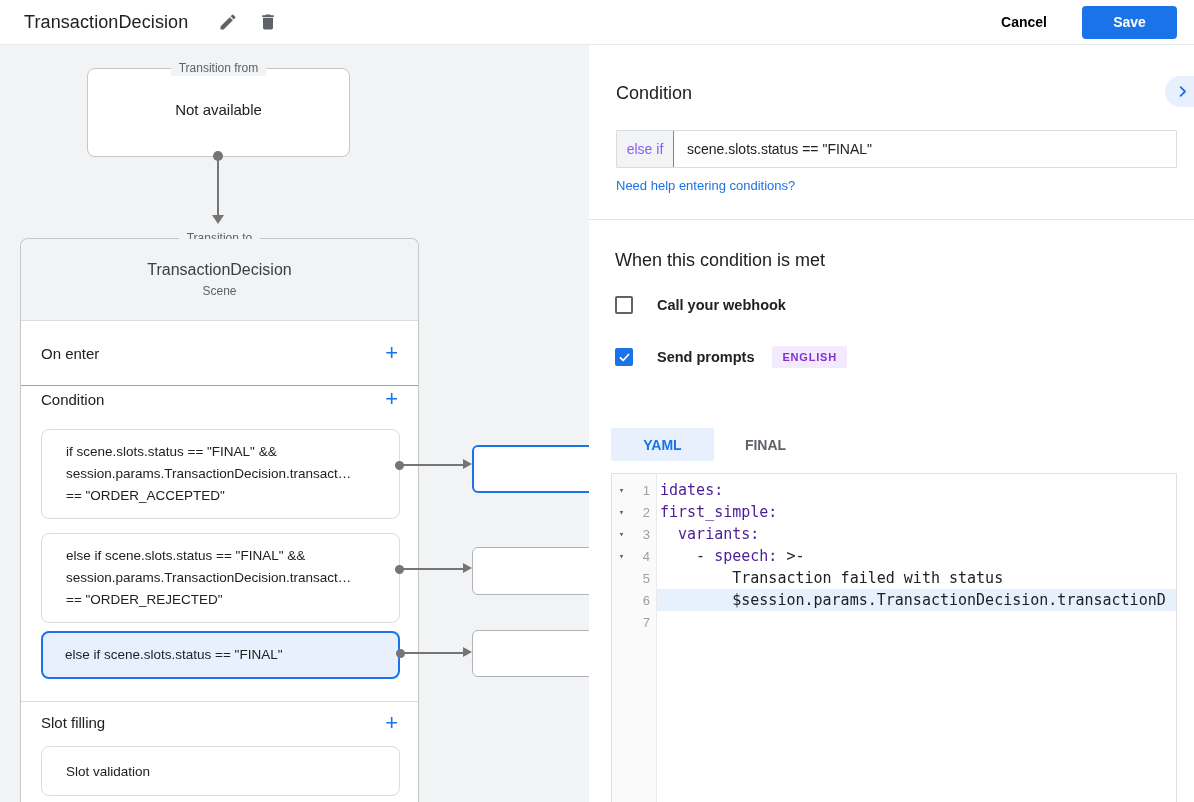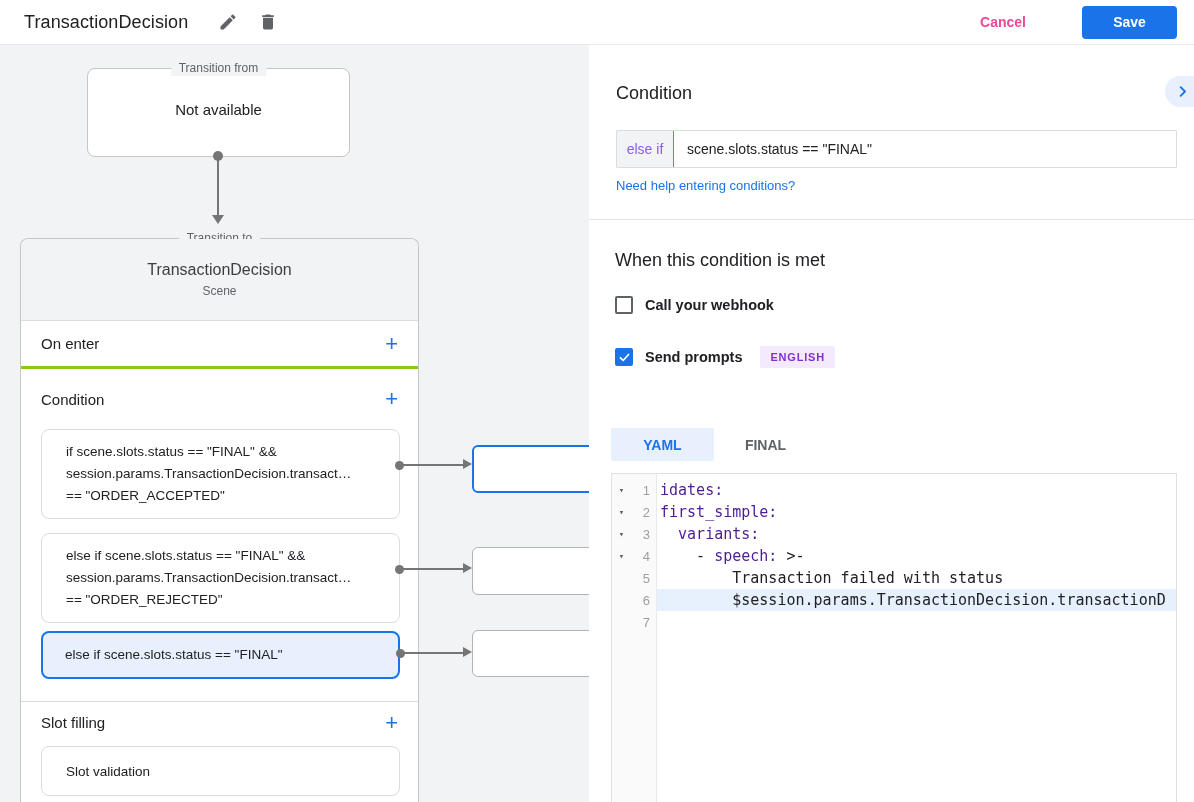--- a/index.html
+++ b/index.html
@@ -9,22 +9,22 @@
   
   .topbar { position:absolute; left:0; top:0; width:1194px; height:45px; background:#fff;
     border-bottom:1px solid #e8eaed; display:flex; align-items:center; padding:0 17px 0 24px; z-index:30; }
   .topbar-title { font-size:18px; color:#202124; letter-spacing:.1px; }
   .icon-btn { width:24px; height:24px; display:flex; align-items:center; justify-content:center;
     cursor:pointer; background:none; border:none; }
   .icon-btn svg { fill:#5f6368; }
   .edit-btn { margin-left:28px; }
   .del-btn { margin-left:16px; }
   .topbar-spacer { flex:1; }
-  .cancel-btn { background:none; border:none; color:#ec4899; font-size:14px; font-weight:600;
-    font-family:inherit; cursor:pointer; margin-right:56px; }
+  .cancel-btn { background:none; border:none; color:#000000; font-size:14px; font-weight:600;
+    font-family:inherit; cursor:pointer; margin-right:35px; }
   .save-btn { background:#1a73e8; border:none; color:#fff; font-size:14px; font-weight:600;
     font-family:inherit; width:95px; height:33px; border-radius:4px; cursor:pointer; }
 
   
   .canvas { position:absolute; left:0; top:45px; width:589px; height:757px; background:#f1f3f4; overflow:hidden; }
 
   .from-box { position:absolute; left:87px; top:23px; width:263px; height:89px; background:#fff;
     border:1px solid #c4c7c5; border-radius:8px; display:flex; align-items:center; justify-content:center; }
   .legend { position:absolute; top:-8px; left:50%; transform:translateX(-50%); background:#f1f3f4;
     padding:0 8px; font-size:12px; color:#5f6368; white-space:nowrap; line-height:15px; }
@@ -41,21 +41,21 @@
     border-bottom:1px solid #dadce0; border-radius:8px 8px 0 0; display:flex; flex-direction:column;
     align-items:center; justify-content:center; gap:5px; }
   .scene-name { font-size:16px; color:#3c4043; }
   .scene-type { font-size:12px; color:#5f6368; }
 
   .sec-row { position:absolute; left:0; width:100%; display:flex; align-items:center;
     justify-content:space-between; padding:0 20px; }
   .sec-label { font-size:15px; color:#202124; }
   .plus-btn { background:none; border:none; color:#1a73e8; font-size:22px; font-weight:400;
     cursor:pointer; line-height:20px; font-family:inherit; }
-  .row-onenter { top:82px; height:48px; border-bottom:3px solid #84cc16; }
+  .row-onenter { top:82px; height:65px; border-bottom:1px solid #84cc16; }
   .row-cond { top:138px; height:44px; }
   .row-slot { top:462px; height:42px; border-top:1px solid #dadce0; }
 
   .cond-card { position:absolute; left:20px; width:359px; background:#fff; border:1px solid #dadce0;
     border-radius:8px; padding:11px 24px; font-size:13.5px; line-height:22px; color:#202124; cursor:pointer; }
   .cond-card-1 { top:190px; height:90px; }
   .cond-card-2 { top:294px; height:90px; }
   .cond-card-3 { top:392px; height:48px; background:#e8f0fe; border:2px solid #1a73e8;
     display:flex; align-items:center; padding:0 22px; }
   .slot-card { position:absolute; left:20px; top:507px; width:359px; height:50px; background:#fff;
@@ -87,21 +87,21 @@
     text-decoration:none; cursor:pointer; }
   .panel-div { position:absolute; left:0; top:174px; width:100%; height:1px; background:#e3e5e8; }
   .met-h { position:absolute; left:26px; top:205px; font-size:18px; font-weight:400; color:#202124; }
 
   .chk-row { position:absolute; left:26px; display:flex; align-items:center; }
   .chk-row-1 { top:251px; }
   .chk-row-2 { top:301px; }
   .chk { width:18px; height:18px; border:2px solid #5f6368; border-radius:2px; background:#fff;
     cursor:pointer; flex:none; }
   .chk.checked { background:#1a73e8; border-color:#1a73e8; display:flex; align-items:center; justify-content:center; }
-  .chk-label { margin-left:12px; font-size:14.5px; font-weight:600; color:#202124; }
+  .chk-label { margin-left:24px; font-size:14.5px; font-weight:600; color:#202124; }
   .lang-badge { margin-left:18px; background:#f4eafe; color:#8430ce; font-size:11px; font-weight:700;
     letter-spacing:.8px; padding:5px 10px; border-radius:2px;text-align:center; }
 
   .panel-desc { position:absolute; left:26px; top:331px; width:566px; font-size:13px;
     line-height:17.5px; color:#3c4043; }
   .panel-desc a { color:#1a73e8; text-decoration:none; cursor:pointer; }
 
   .tabs { position:absolute; left:22px; top:383px; display:flex; }
   .tab { width:103px; height:33px; display:flex; align-items:center; justify-content:center;
     font-size:14px; font-weight:600; color:#5f6368; cursor:pointer; }

